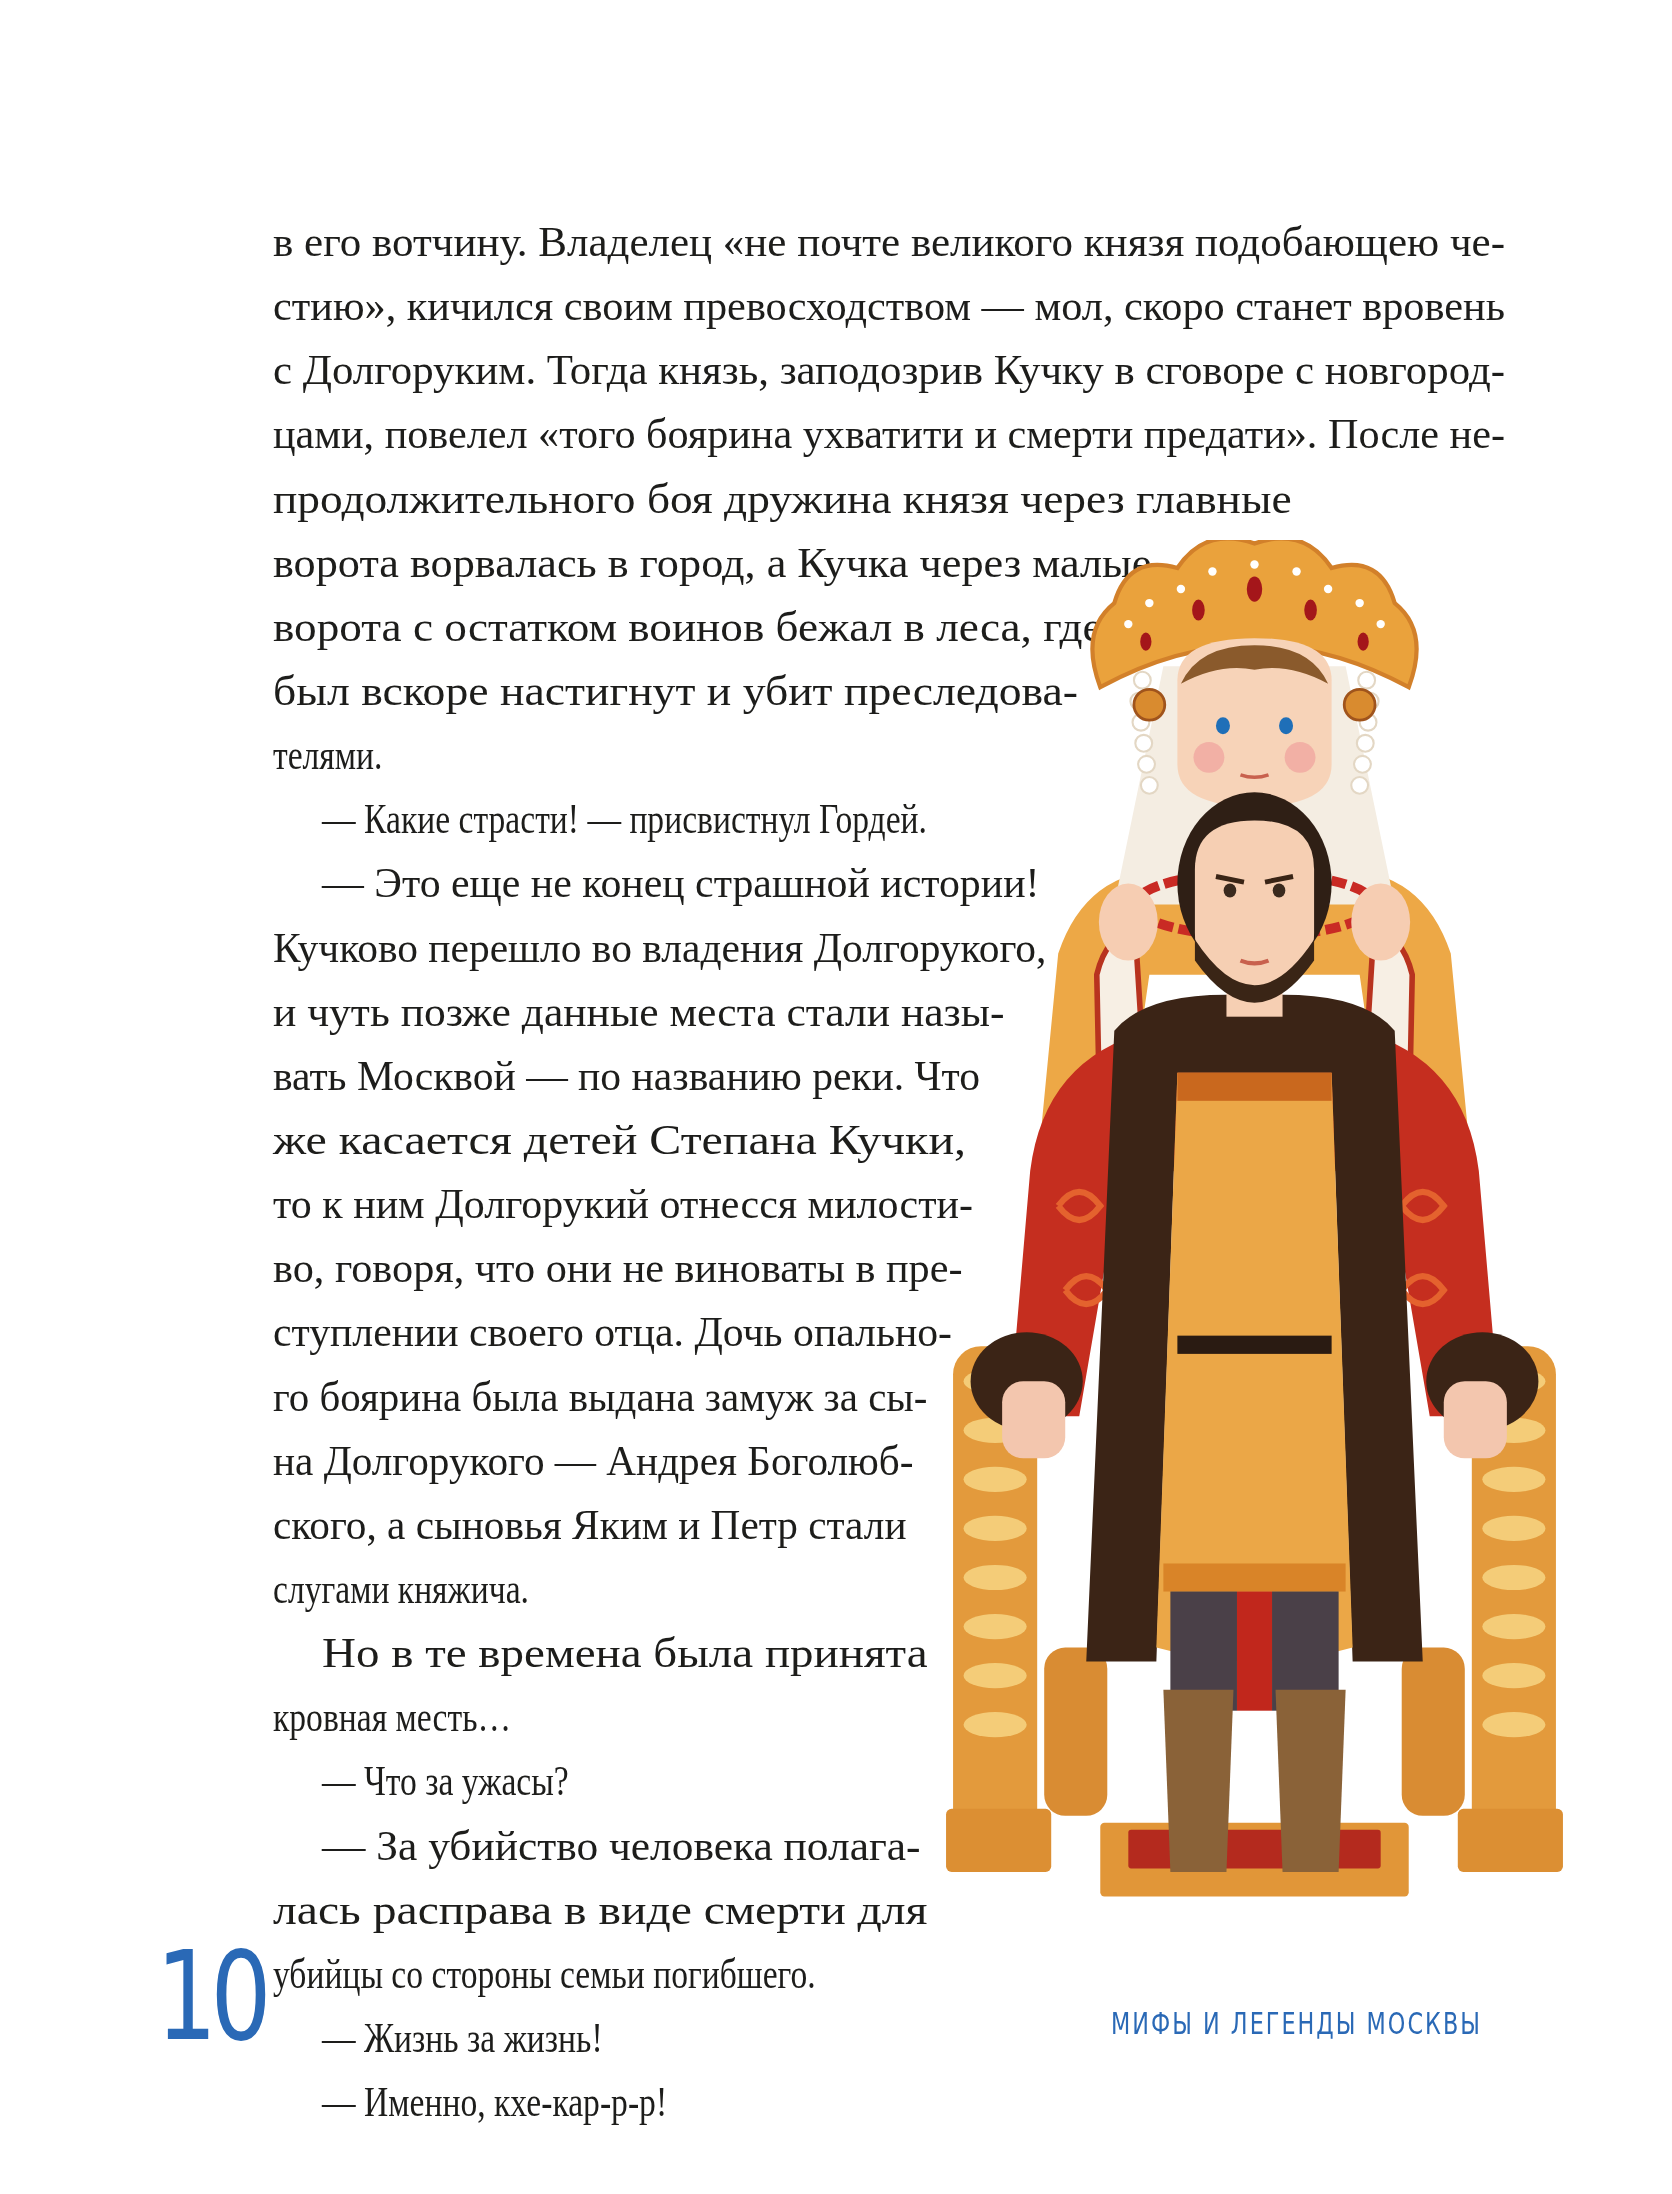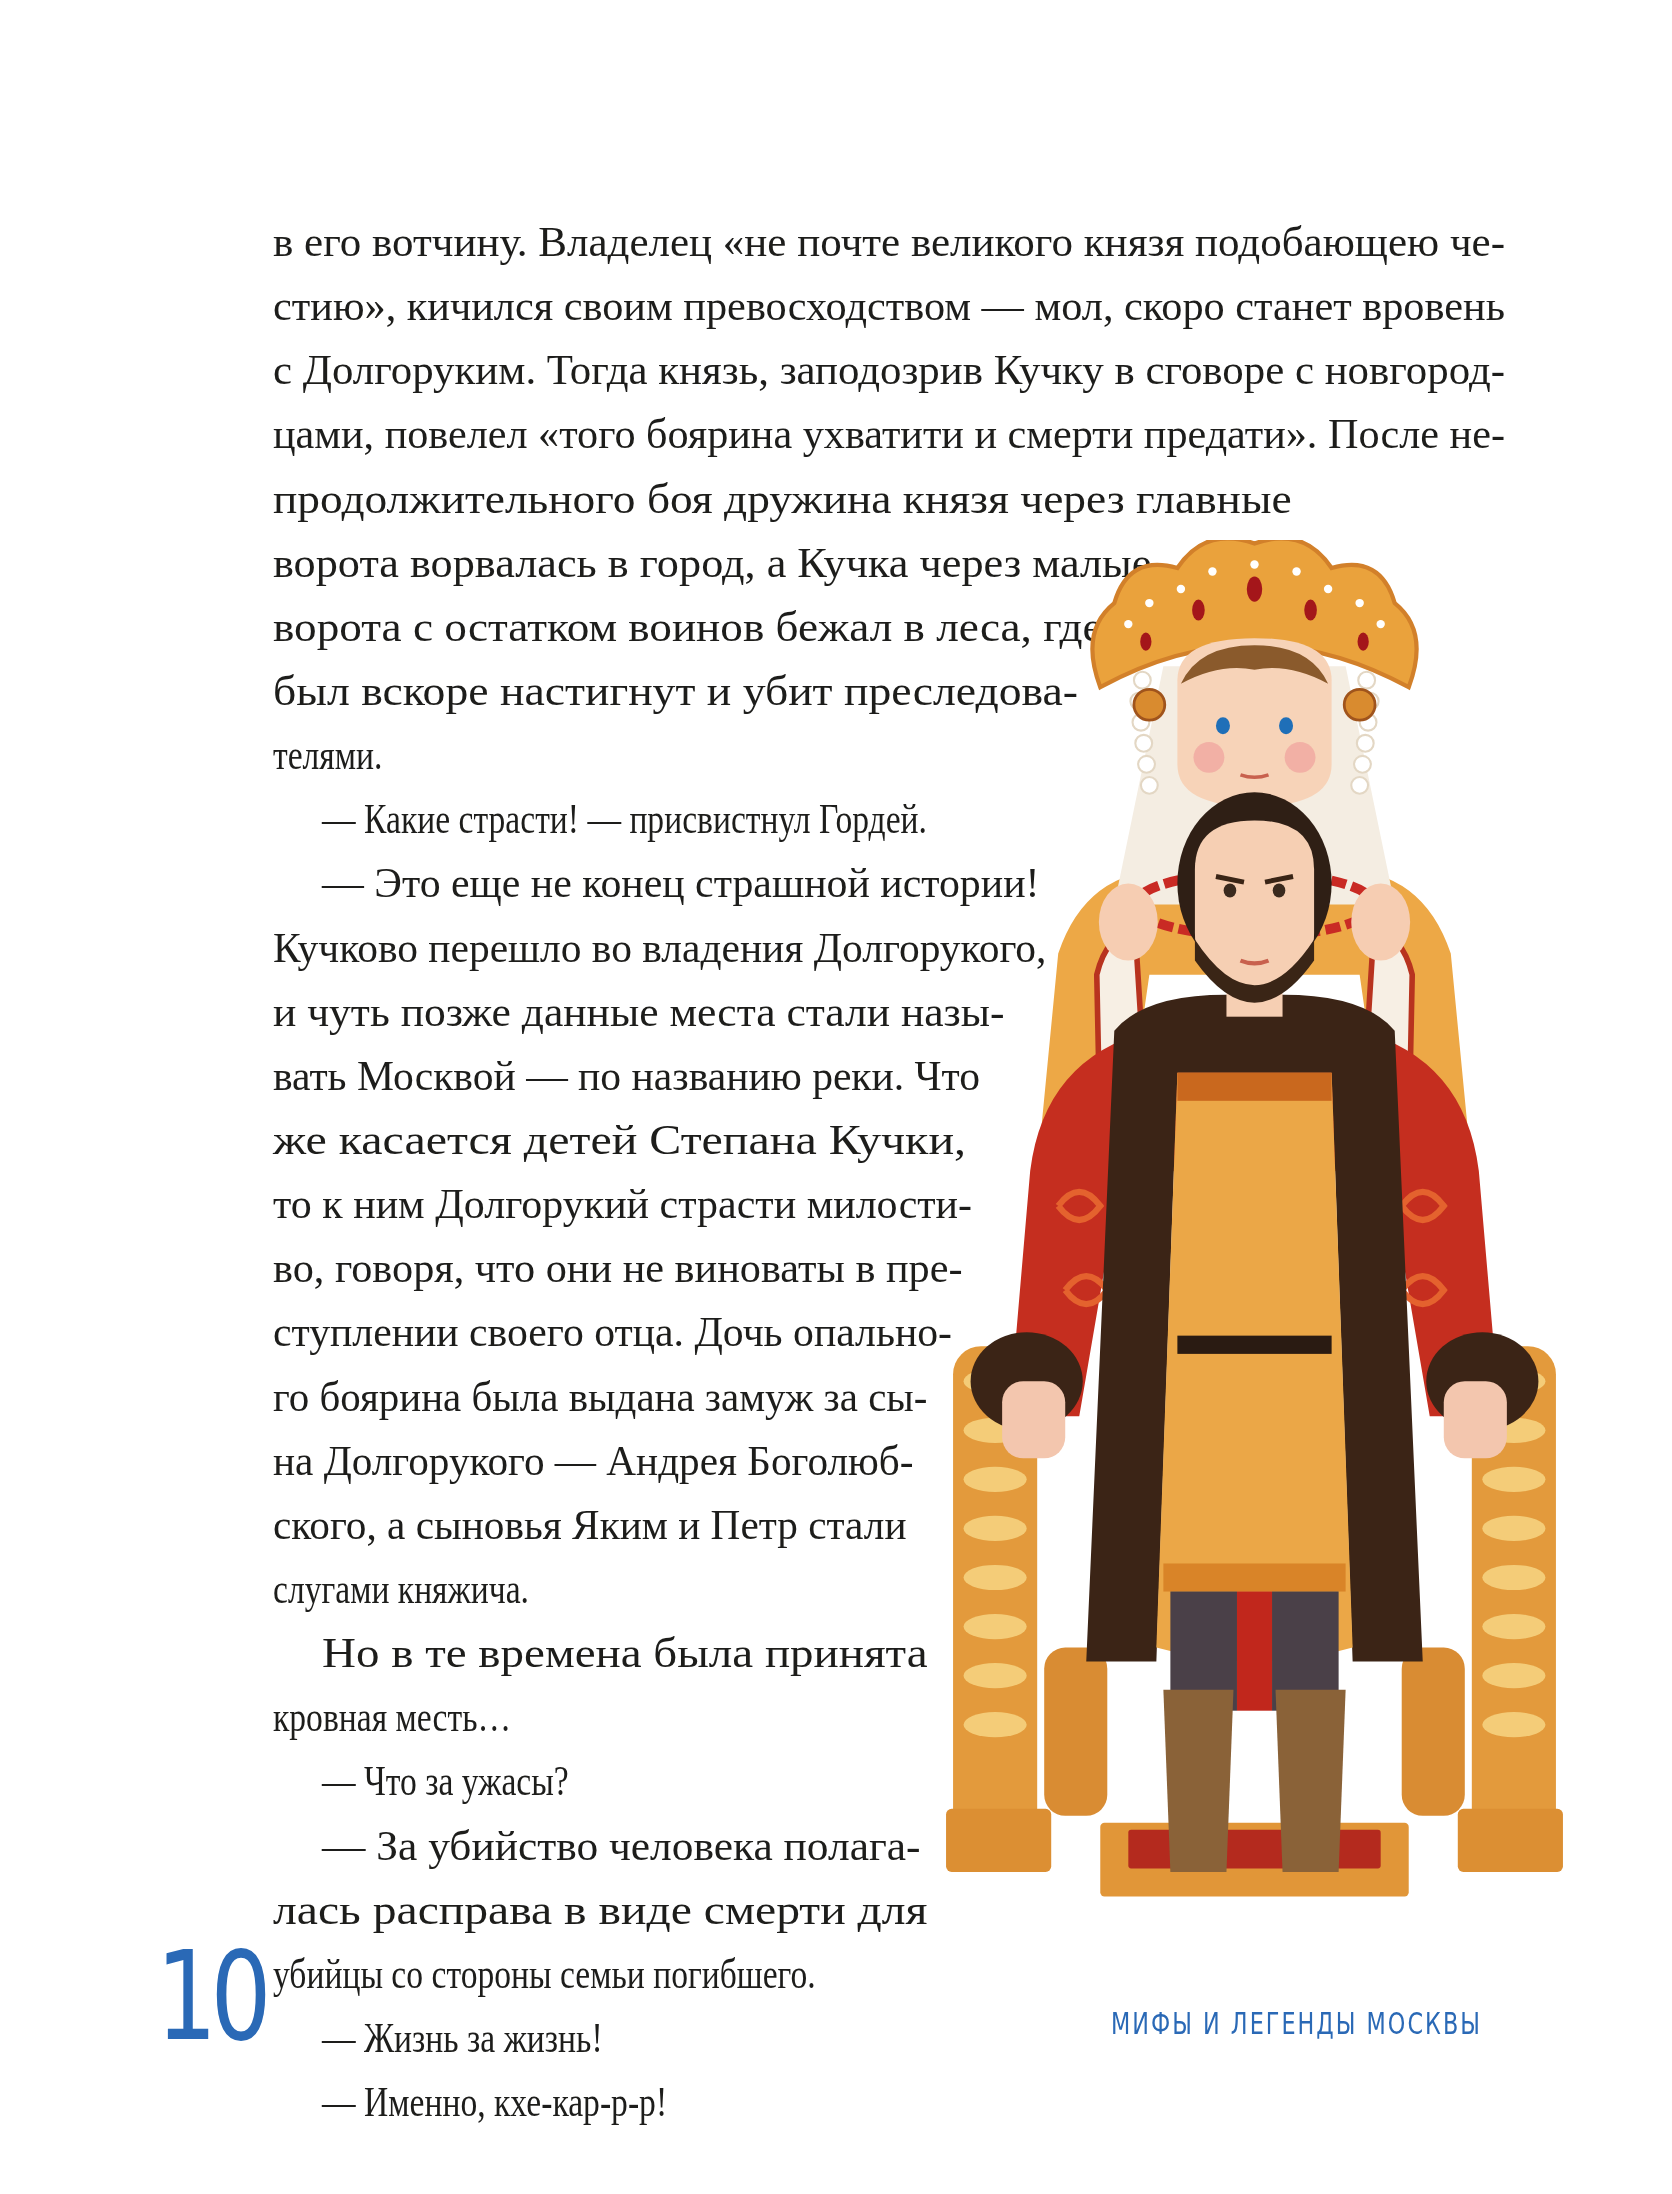--- a/index.html
+++ b/index.html
@@ -41,21 +41,21 @@
       <div class="line" style="top: 321px; left: 0px; transform: scaleX(1.0539);"><span class="inner">ворота ворвалась в город, а Кучка через малые</span></div>
       <div class="line" style="top: 385px; left: 0px; transform: scaleX(1.0761);"><span class="inner">ворота с остатком воинов бежал в леса, где</span></div>
       <div class="line" style="top: 449px; left: 0px; transform: scaleX(1.0877);"><span class="inner">был вскоре настигнут и убит преследова-</span></div>
       <div class="line" style="top: 513px; left: 0px; transform: scaleX(0.8);"><span class="inner">телями.</span></div>
       <div class="line" style="top: 577px; left: 49px; transform: scaleX(0.8);"><span class="inner">— Какие страсти! — присвистнул Гордей.</span></div>
       <div class="line" style="top: 641px; left: 49px; transform: scaleX(0.9959);"><span class="inner">— Это еще не конец страшной истории!</span></div>
       <div class="line" style="top: 706px; left: 0px; transform: scaleX(0.9876);"><span class="inner">Кучково перешло во владения Долгорукого,</span></div>
       <div class="line" style="top: 770px; left: 0px; transform: scaleX(1.0367);"><span class="inner">и чуть позже данные места стали назы-</span></div>
       <div class="line" style="top: 834px; left: 0px; transform: scaleX(0.9898);"><span class="inner">вать Москвой — по названию реки. Что</span></div>
       <div class="line" style="top: 898px; left: 0px; transform: scaleX(1.1411);"><span class="inner">же касается детей Степана Кучки,</span></div>
-      <div class="line" style="top: 962px; left: 0px; transform: scaleX(0.9995);"><span class="inner">то к ним Долгорукий страсти милости-</span></div>
+      <div class="line" style="top: 962px; left: 0px; transform: scaleX(0.9995);"><span class="inner">то к ним Долгорукий отнесся милости-</span></div>
       <div class="line" style="top: 1026px; left: 0px; transform: scaleX(1.0063);"><span class="inner">во, говоря, что они не виноваты в пре-</span></div>
       <div class="line" style="top: 1090px; left: 0px; transform: scaleX(0.993);"><span class="inner">ступлении своего отца. Дочь опально-</span></div>
       <div class="line" style="top: 1155px; left: 0px; transform: scaleX(0.9748);"><span class="inner">го боярина была выдана замуж за сы-</span></div>
       <div class="line" style="top: 1219px; left: 0px; transform: scaleX(0.9811);"><span class="inner">на Долгорукого — Андрея Боголюб-</span></div>
       <div class="line" style="top: 1283px; left: 0px; transform: scaleX(0.9827);"><span class="inner">ского, а сыновья Яким и Петр стали</span></div>
       <div class="line" style="top: 1347px; left: 0px; transform: scaleX(0.8);"><span class="inner">слугами княжича.</span></div>
       <div class="line" style="top: 1411px; left: 49px; transform: scaleX(1.1194);"><span class="inner">Но в те времена была принята</span></div>
       <div class="line" style="top: 1475px; left: 0px; transform: scaleX(0.8);"><span class="inner">кровная месть…</span></div>
       <div class="line" style="top: 1539px; left: 49px; transform: scaleX(0.8);"><span class="inner">— Что за ужасы?</span></div>
       <div class="line" style="top: 1604px; left: 49px; transform: scaleX(1.0342);"><span class="inner">— За убийство человека полага-</span></div>

